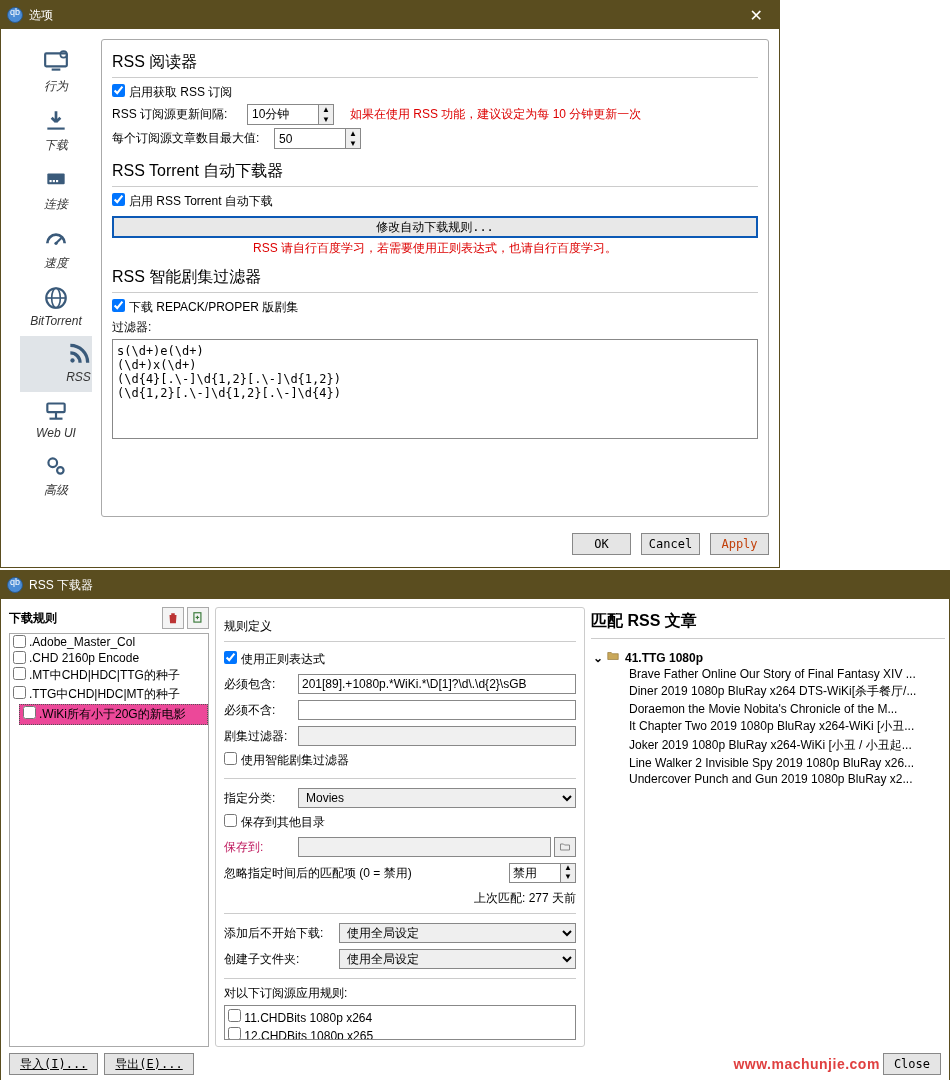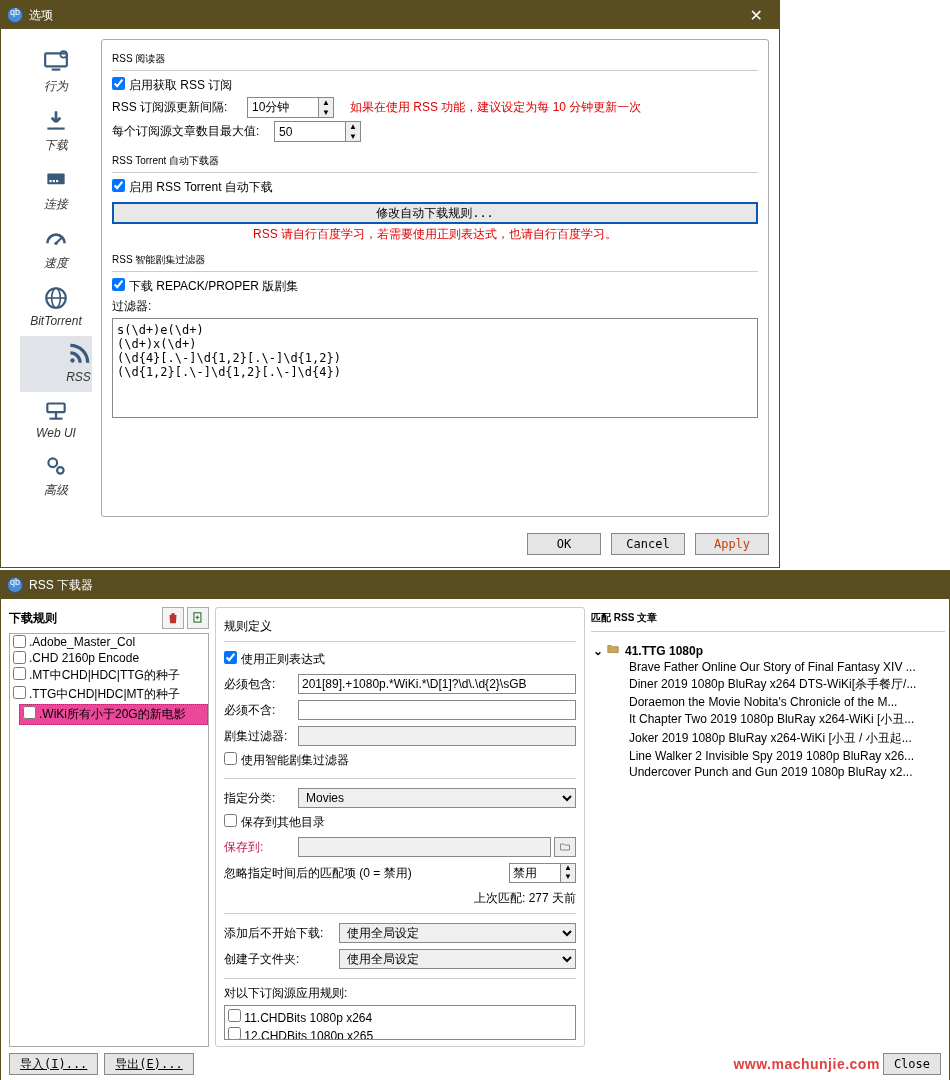--- a/index.html
+++ b/index.html
@@ -11,35 +11,35 @@
   .titlebar .title { flex: 1; }
   .titlebar .close { font-size: 16px; padding: 0 10px; cursor: pointer; }
   .window1 { width: 780px; height: 568px; margin: 0; }
   .win1-body { background: #fff; padding: 10px; display: flex; height: 498px; }
   .sidebar { width: 90px; display: flex; flex-direction: column; align-items: center; padding: 5px 0; }
   .sidebar-item { width: 72px; text-align: center; padding: 4px 0 8px 0; cursor: pointer; }
   .sidebar-item.selected { background: #e0e4e8; padding-left: 45px; }
   .sidebar-item .icon { height: 28px; display:flex; align-items:center; justify-content:center; }
   .sidebar-item .label { color: #333; font-size: 12px; margin-top:2px;font-style:italic; }
   .main-panel { flex: 1; border: 1px solid #aaa; border-radius: 3px; padding: 8px 10px; overflow: auto; }
-  .section-title { font-size: 10px; margin: 4px 0 4px 0; }
+  .section-title { font-size: 16px; margin: 4px 0 4px 0; }
   .hr { border-top: 1px solid #ccc; margin: 2px 0 6px 0; }
   .check-row { display:flex; align-items:flex-start; margin: 3px 0; }
   .check-row input[type=checkbox]{ margin-right:4px; }
   .form-row { display:flex; align-items:center; margin: 3px 0; }
   .form-row .lbl { width: 135px; }
   .spin { display:inline-flex; border:1px solid #888; height:21px; }
   .spin input { border:none; width:70px; padding:0 4px; height:19px; outline:none; }
   .spin .arrows { width:15px; display:flex; flex-direction:column; border-left:1px solid #888; }
   .spin .arrows span { flex:1; font-size:8px; line-height:9px; text-align:center; background:#eee; cursor:pointer; }
   .red-note { color:#d00; margin-left:16px; }
   .rule-btn { width: 100%; height:22px; border:2px solid #0c59b5; background:#e8e8e8; text-align:center; line-height:18px; cursor:pointer; margin:6px 0 2px 0; font-family: SimSun, monospace; }
   .filter-textarea { width:100%; height:100px; border:1px solid #888; padding:4px; font-family: SimSun, monospace; font-size:12px; resize:none; }
   .dialog-buttons { display:flex; justify-content:flex-end; padding:6px 10px; gap:10px; border-top:0; }
-  .dialog-buttons button { width:74px; height:22px; background:#e5e5e5; border:1px solid #888; font-family:SimSun,monospace; cursor:pointer; }
+  .dialog-buttons button { width:59px; height:22px; background:#e5e5e5; border:1px solid #888; font-family:SimSun,monospace; cursor:pointer; }
   .dialog-buttons button:disabled { color:#c2410c; }
   .window2 { width: 950px; height: 510px; margin-top:2px; }
   .win2-body { background: #fff; height: 482px; display:flex; flex-direction:column; }
   .win2-main { flex:1; display:flex; padding:8px 4px 0 8px; overflow:hidden; }
   .left-col { width: 200px; display:flex; flex-direction:column; }
   .left-head { display:flex; align-items:center; margin-bottom:4px; }
   .left-head .lbl { flex:1; font-weight:bold; font-size:12px; }
   .icon-btn { width:22px; height:22px; border:1px solid #aaa; background:#f4f4f4; display:flex; align-items:center; justify-content:center; margin-left:3px; cursor:pointer; }
   .rule-list { border:1px solid #aaa; flex:1; overflow:auto; }
   .rule-list .item { display:flex; align-items:flex-start; padding:1px 3px; }

